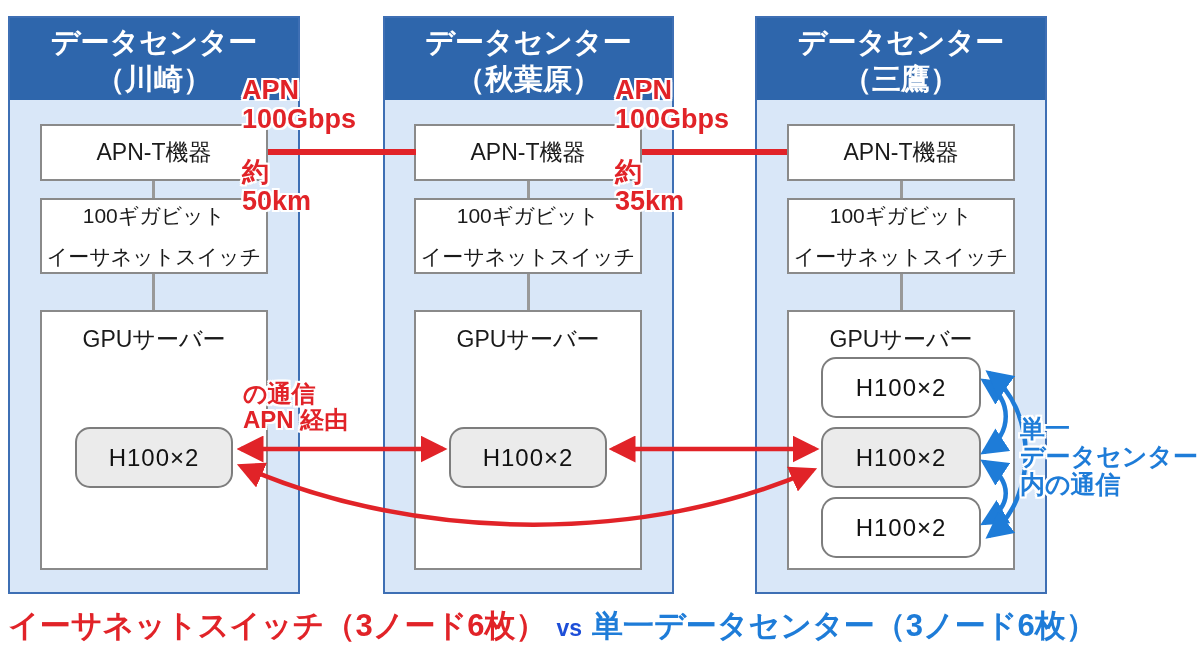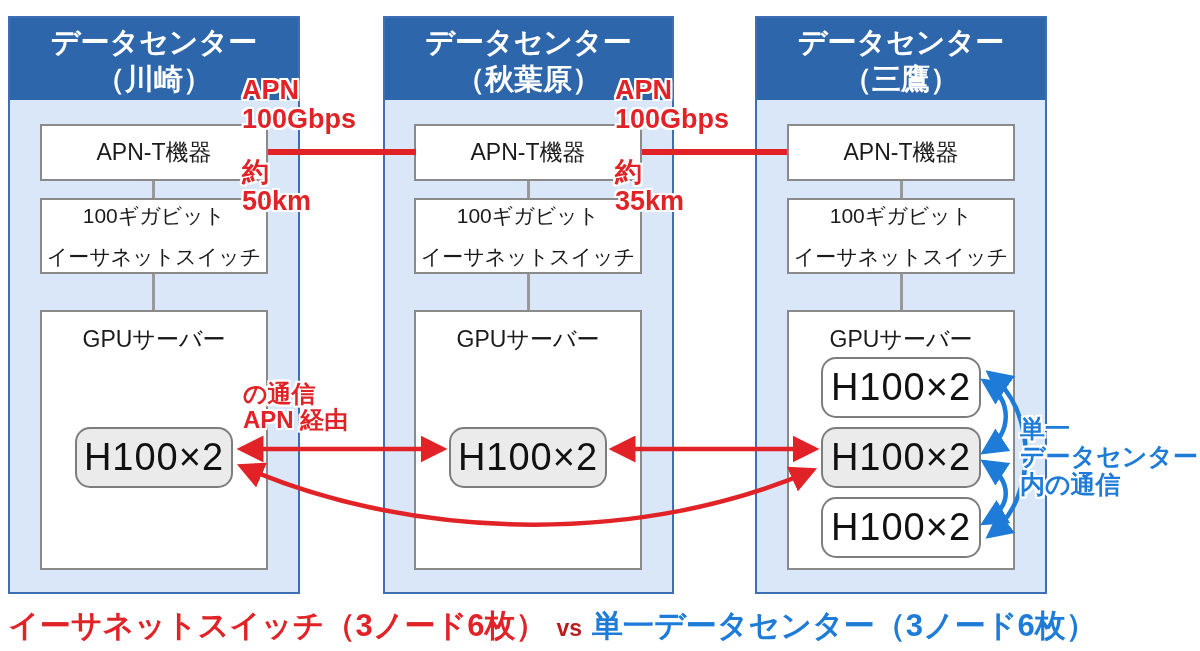--- a/index.html
+++ b/index.html
@@ -24,40 +24,40 @@
     color:#1a1a1a;text-align:right;
   }
   .apn-box{width:228px;height:57px;top:124px;font-size:23px;font-weight:500;}
   .sw-box{width:228px;height:76px;top:198px;font-size:21px;font-weight:500;line-height:1.4;gap:11px;}
   .gpu-box{width:228px;height:260px;top:310px;justify-content:flex-start;font-size:23px;font-weight:500;}
   .gpu-title{margin-top:12px;}
   .connector{position:absolute;width:3px;background:#999999;}
   .h100{
     position:absolute;width:158px;height:61px;border:2.5px solid #7d7d7d;border-radius:15px;
     box-sizing:border-box;display:flex;align-items:center;justify-content:center;
-    font-size:38px;color:#111;background:#ebebeb;letter-spacing:1px;
+    font-size:24px;color:#111;background:#ebebeb;letter-spacing:1px;
   }
   .h100.white{background:#ffffff;}
   
   .trunk{position:absolute;height:6px;background:#e12328;top:149px;}
   
   .outline-lbl{
     position:absolute;font-weight:bold;text-align:left;line-height:1.08;
     text-shadow:-2px -2px 0 #fff,2px -2px 0 #fff,-2px 2px 0 #fff,2px 2px 0 #fff,
                  0 -2px 0 #fff,0 2px 0 #fff,-2px 0 0 #fff,2px 0 0 #fff;
     white-space:nowrap;
   }
   .red-lbl{color:#e12328;}
   .blue-lbl{color:#1e7cd8;}
   
   .caption{
     position:absolute;left:8px;top:605px;font-weight:bold;font-size:31px;white-space:nowrap;
   }
   .caption .red{color:#e12328;}
-  .caption .vs{color:#b91c1c;font-size:23px;margin:0 10px;}
+  .caption .vs{color:#1d4ed8;font-size:23px;margin:0 10px;}
   .caption .blue{color:#1e7cd8;}
   
   #arrows{position:absolute;left:0;top:0;width:1200px;height:651px;pointer-events:none;}
 </style>
 </head>
 <body>
 
 <div id="stage">
 
   <div class="dc" style="left:8px;width:292px;">

